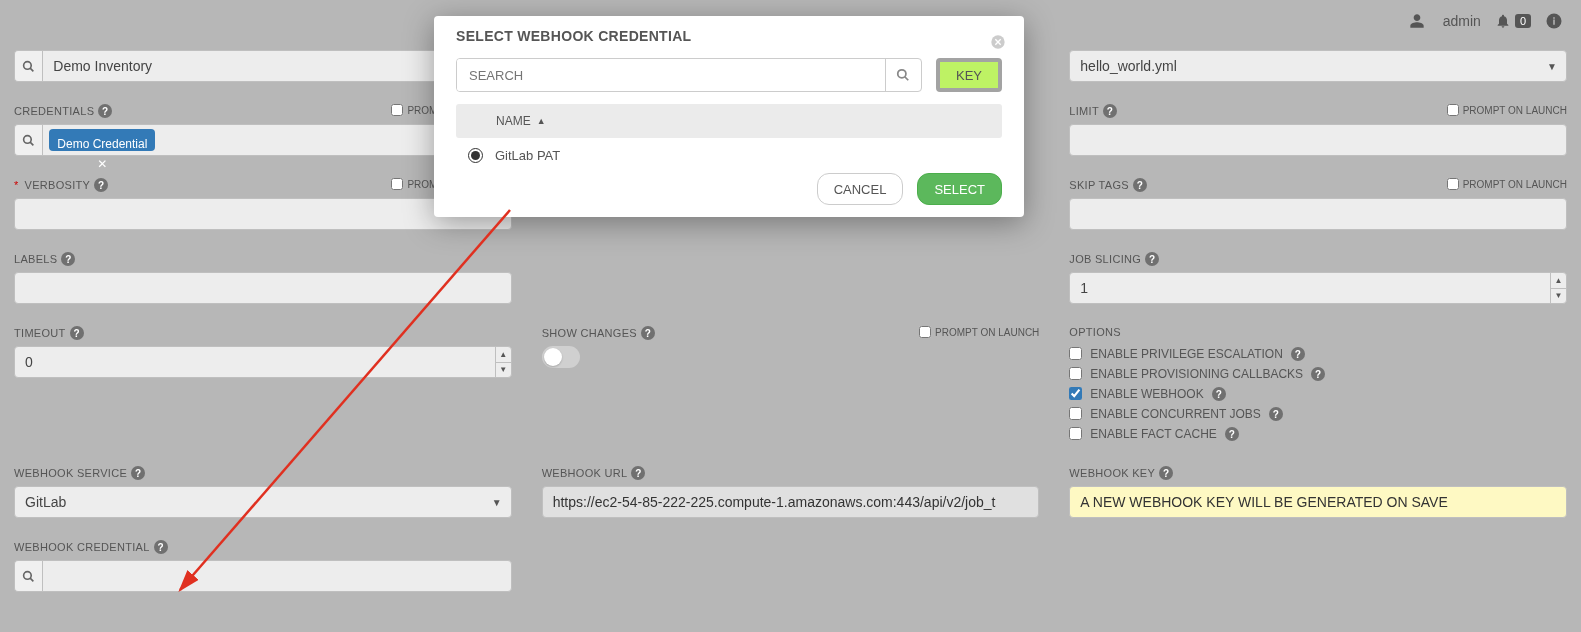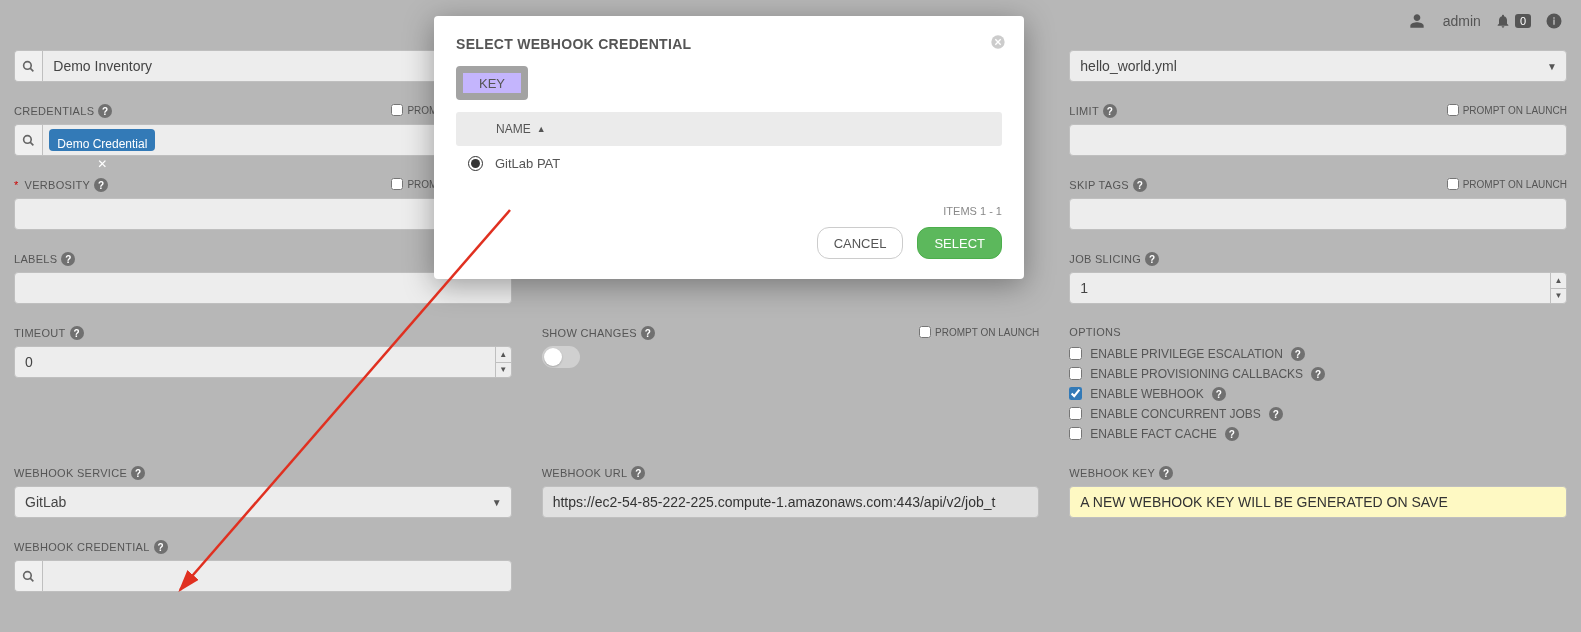--- a/index.html
+++ b/index.html
@@ -101,30 +101,30 @@
   .select-wrap .caret{position:absolute;right:10px;top:50%;transform:translateY(-50%);color:#555;font-size:10px;}
 
   
   .modal {
     position:absolute;
     top:16px; left:434px;
     width:590px;
     background:#fff;
     border-radius:4px;
     box-shadow:0 6px 30px rgba(0,0,0,0.35);
-    padding:20px 22px;
+    padding:12px 22px;
     z-index:100;
   }
   .modal h3{font-size:14px;font-weight:700;color:#555;text-transform:uppercase;letter-spacing:0.3px;margin-bottom:14px;}
   .modal .close{position:absolute;top:18px;right:18px;color:#ccc;font-size:18px;cursor:pointer;}
   .modal .search-row{display:flex;gap:14px;margin-bottom:12px;}
   .modal .search-group{display:flex;flex:1;height:34px;border:1px solid #ccc;border-radius:4px;overflow:hidden;}
   .modal .search-group input{flex:1;border:none;padding:0 12px;font-size:13px;outline:none;}
   .modal .search-group .mag{width:36px;border-left:1px solid #ccc;display:flex;align-items:center;justify-content:center;color:#888;}
-  .modal .key-btn{height:34px;padding:0 16px;border:7px solid #a3a3a3;border-radius:4px;background:#c4b5fd;font-size:13px;color:#555;cursor:pointer;}
+  .modal .key-btn{height:34px;padding:0 16px;border:4px solid #a3a3a3;border-radius:4px;background:#bef264;font-size:13px;color:#555;cursor:pointer;}
   .modal .thead{background:#ebebeb;height:34px;display:flex;align-items:center;padding-left:40px;font-size:12px;text-transform:uppercase;color:#555;border-radius:3px;}
   .modal .thead .sort{font-size:9px;margin-left:6px;}
   .modal .trow{display:flex;align-items:center;padding:10px 0 10px 12px;gap:12px;}
   .modal .trow input[type=radio]{width:15px;height:15px;accent-color:#333;}
   .modal .items-info{text-align:right;font-size:11px;color:#888;text-transform:uppercase;margin:24px 0 10px;}
   .modal .actions{display:flex;justify-content:flex-end;gap:14px;}
   .modal .btn{height:32px;padding:0 16px;border-radius:12px;font-size:13px;cursor:pointer;}
   .modal .btn-cancel{background:#fff;border:1px solid #ccc;color:#555;}
   .modal .btn-select{background:#5cb85c;border:1px solid #4cae4c;color:#fff;font-weight:500;}
   
@@ -362,31 +362,39 @@
 
 <div class="modal">
   <h3>SELECT WEBHOOK CREDENTIAL</h3>
   <span class="close">
     <svg width="16" height="16" viewBox="0 0 24 24" fill="#ccc">
         <circle cx="12" cy="12" r="10"></circle>
         <path d="M8 8l8 8M16 8l-8 8" stroke="#fff" stroke-width="2"></path>
       </svg>
   </span>
   <div class="search-row">
+    <div class="search-group">
+      <input placeholder="SEARCH" style="">
+      <div class="mag">
+        <svg width="14" height="14" viewBox="0 0 24 24" fill="none" stroke="#888" stroke-width="3">
+            <circle cx="10" cy="10" r="7"></circle>
+            <line x1="21" y1="21" x2="15" y2="15"></line>
+          </svg>
+      </div>
+    </div>
     <button class="key-btn">KEY</button>
   </div>
   <div class="thead">
     <span>NAME</span>
     <span class="sort">▲</span>
   </div>
   <div class="trow">
     <input type="radio" checked="" style="">
     <span>GitLab PAT</span>
   </div>
-  <div class="items-info">ITEMS  1 - 1</div>
   <div class="actions">
     <button class="btn btn-cancel">CANCEL</button>
     <button class="btn btn-select">SELECT</button>
   </div>
 </div>
 
 <svg class="arrow-svg" width="1581" height="632">
   <defs>
     <marker id="ah" markerWidth="10" markerHeight="10" refX="8" refY="3" orient="auto">
       <path d="M0,0 L9,3 L0,6 Z" fill="#e03020"></path>

